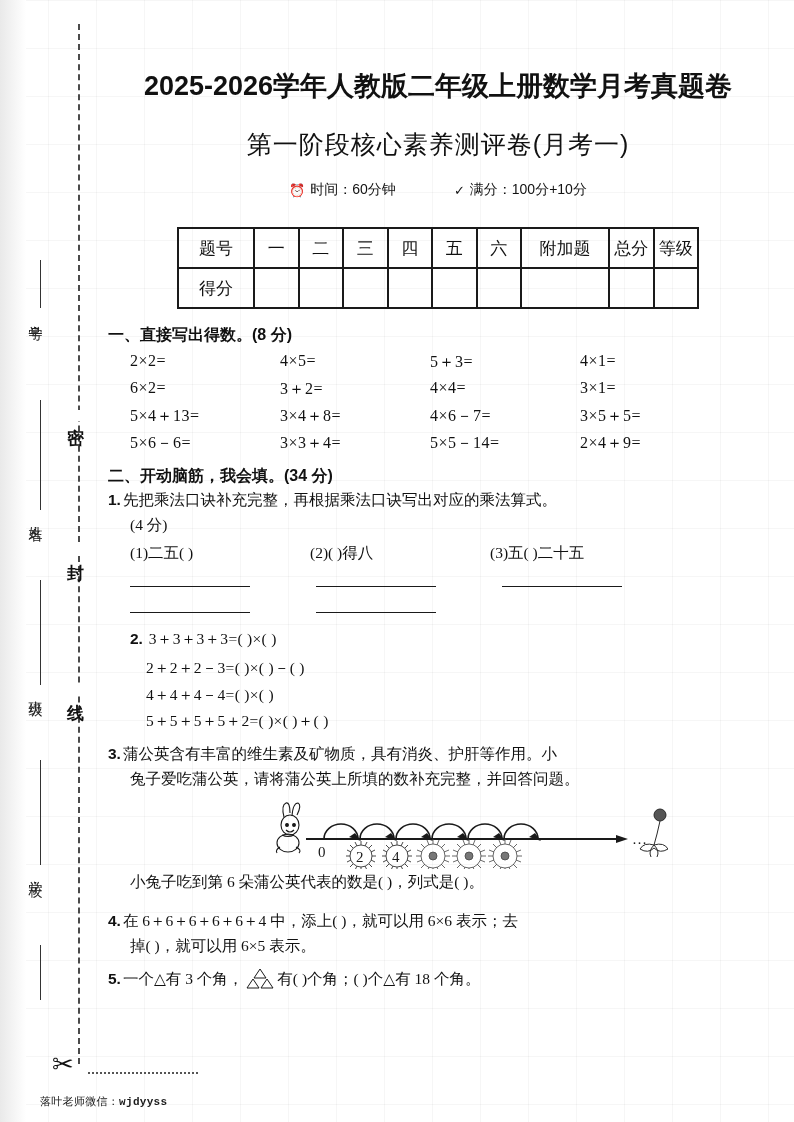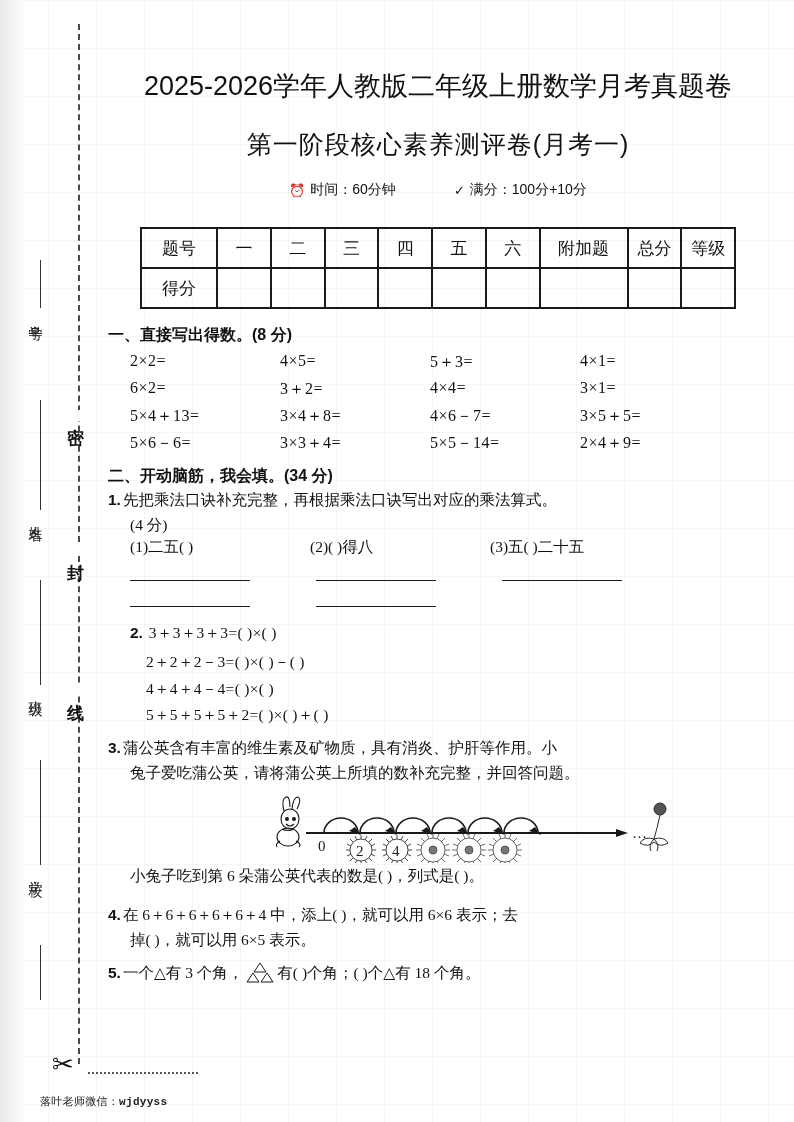--- a/index.html
+++ b/index.html
@@ -67,21 +67,21 @@
     letter-spacing:.3px;
   }
   .footer-note .wx{font-family:"Liberation Mono","DejaVu Sans Mono",monospace;font-weight:bold;}
 
   
   .sheet{
     position:absolute;left:108px;top:0;width:660px;
   }
   .title-main{
     font-family:"Liberation Sans","DejaVu Sans",sans-serif;
-    font-size:27px;font-weight:normal;
+    font-size:27px;font-weight:bold;
     text-align:center;
     margin-top:68px;
     letter-spacing:0px;
     white-space:nowrap;
   }
   .title-sub{
     font-family:"Liberation Sans","DejaVu Sans",sans-serif;
     font-size:25px;font-weight:normal;
     text-align:center;
     margin-top:24px;
@@ -93,21 +93,21 @@
     font-family:"Liberation Sans","DejaVu Sans",sans-serif;
     font-size:14px;
     align-items:center;
   }
   .meta-item{display:flex;align-items:center;gap:5px;}
   .meta-ic{font-size:13px;line-height:1;}
 
   table.score{
     border-collapse:collapse;
     margin:28px auto 0 auto;
-    width:596px;
+    width:522px;
     table-layout:fixed;
   }
   table.score td{
     border:2px solid #1a1a1a;
     height:36px;
     text-align:center;
     font-family:"Liberation Sans","DejaVu Sans",sans-serif;
     font-size:17px;
     font-weight:normal;
   }
@@ -140,21 +140,21 @@
     line-height:1.62;
   }
   .qnum{
     font-family:"Liberation Sans","DejaVu Sans",sans-serif;
     font-weight:bold;
     margin-right:2px;
   }
   .q-ind{margin-left:22px;}
 
   .kou-row{
-    display:flex;margin-left:22px;font-size:15.5px;
+    display:flex;margin-left:22px;margin-top:6px;font-size:15.5px;
   }
   .kou-item{width:180px;}
 
   .blank-rows{margin-left:22px;margin-top:8px;}
   .blank-line-row{display:flex;height:26px;}
   .bl{width:120px;border-bottom:1.6px solid #1a1a1a;margin-right:66px;height:14px;}
   .bl.empty{border-bottom:none;}
 
   .eqs{margin-left:38px;margin-top:2px;}
   .eq{font-size:15.5px;line-height:1.72;letter-spacing:.3px;}

